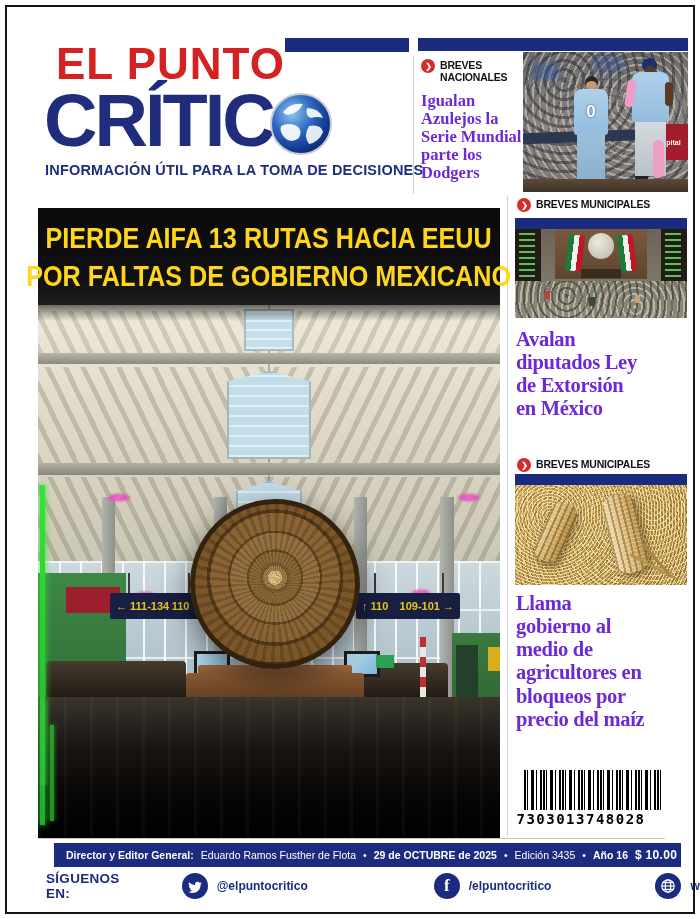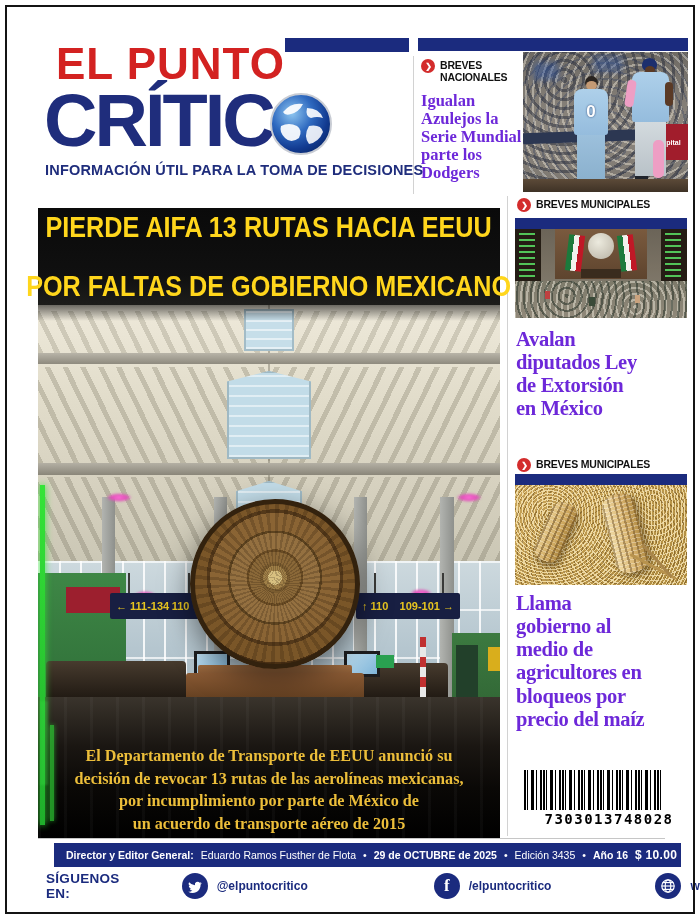--- a/index.html
+++ b/index.html
@@ -19,21 +19,21 @@
   .kicker-dot{width:14px;height:14px;border-radius:50%;background:#d32c2c;color:#fff;
               font-size:8px;font-weight:bold;display:flex;align-items:center;justify-content:center;flex:0 0 14px;padding-left:1px;box-sizing:border-box;}
   .kicker-text{font-size:10.5px;font-weight:bold;color:#111;line-height:1.18;letter-spacing:-0.2px;}
 
   .serif-head{font-family:"Liberation Serif",serif;font-weight:bold;color:#6d28d9;}
   .h-s1{font-size:16.5px;line-height:1.09;}
   .h-s23{font-size:20.5px;line-height:1.13;letter-spacing:-0.3px;}
 
   
   .headline-box{background:linear-gradient(180deg,#0a0a0a 0%,#101010 70%,#1d1d1b 100%);
-                display:flex;flex-direction:column;align-items:center;justify-content:space-between;z-index:6;}
+                display:flex;flex-direction:column;align-items:center;justify-content:center;z-index:6;}
   .headline-line{font-size:30px;font-weight:bold;color:#ffd61c;line-height:1.26;white-space:nowrap;
                  transform:scaleX(.84);transform-origin:50% 50%;letter-spacing:0;}
 
   
   .photo-main{overflow:hidden;background:#d8d3c3;z-index:5;}
   .caption-line{font-family:"Liberation Serif",serif;font-weight:bold;color:#ecbe3a;font-size:17px;
                 line-height:1.32;white-space:nowrap;transform:scaleX(.95);transform-origin:50% 50%;}
   .navsign{background:#181f42;display:flex;justify-content:space-between;align-items:center;
            padding:0 6px;box-sizing:border-box;border-radius:2px;z-index:4;}
   .navsign span{color:#e8c51f;font-size:11px;font-weight:bold;white-space:nowrap;}
@@ -217,26 +217,20 @@
     <div class="a" style="left:152px;top:194px;width:170px;height:170px;border-radius:50%;z-index:5;border:5px solid #33220e;box-sizing:border-box;box-shadow:0 10px 30px rgba(0,0,0,.5);background:
       repeating-conic-gradient(rgba(40,24,8,.22) 0 3deg,rgba(0,0,0,0) 3deg 7.2deg),
       radial-gradient(circle at 50% 46%, #d8c080 0 6%, #a08048 6% 10%, #7a5c30 10% 13%, #8a6838 13% 22%, #6a4c24 22% 24%, #947040 24% 38%, #5e4420 38% 40%, #8a6434 40% 55%, #54391a 55% 58%, #7a5628 58% 72%, #4a3014 72% 74%, #6e4e22 74% 100%);"></div>
 
     <div class="a" style="left:0;top:392px;width:462px;height:141px;z-index:5;background:
       repeating-linear-gradient(90deg,rgba(255,255,255,.03) 0 3px,transparent 3px 26px),
       linear-gradient(180deg,#3a342c 0%,#1a1612 35%,#0a0806 65%,#000 100%);"></div>
     <div class="a" style="left:2px;top:396px;width:8px;height:84px;background:rgba(60,230,70,.25);filter:blur(1px);z-index:6;"></div>
     <div class="a" style="left:0;top:0;width:462px;height:16px;background:linear-gradient(180deg,rgba(0,0,0,.55),rgba(0,0,0,0));z-index:7;"></div>
 
-    <div class="a" style="left:0;bottom:3px;width:462px;text-align:center;z-index:8;">
-      <div class="caption-line">El Departamento de Transporte de EEUU anunció  su</div>
-      <div class="caption-line">decisión de revocar 13 rutas  de las aerolíneas mexicanas,</div>
-      <div class="caption-line">por incumplimiento por parte de México de</div>
-      <div class="caption-line">un acuerdo de transporte aéreo de 2015</div>
-    </div>
   </div>
 
   <div class="a divider" style="left:507px;top:196px;width:1px;height:640px;"></div>
 
   <div class="a kicker" style="left:517px;top:198px;">
     <div class="kicker-dot">❯</div>
     <div class="kicker-text">BREVES MUNICIPALES</div>
   </div>
   <div class="a navybar" style="left:515px;top:218px;width:172px;height:11px;"></div>
   <div class="a photo" style="left:515px;top:229px;width:172px;height:89px;">
@@ -290,21 +284,21 @@
   <div class="a serif-head h-s23" style="left:516px;top:592px;width:164px;">
     <div>Llama</div>
     <div>gobierno al</div>
     <div>medio de</div>
     <div>agricultores en</div>
     <div>bloqueos por</div>
     <div>precio del maíz</div>
   </div>
 
   <div class="a barcode-bars" style="left:524px;top:770px;width:138px;height:40px;"></div>
-  <div class="a barcode-digits" style="left:536px;top:811px;width:146px;">7303013748028</div>
+  <div class="a barcode-digits" style="left:508px;top:811px;width:146px;">7303013748028</div>
 
   <div class="a divider" style="left:38px;top:838px;width:627px;height:1px;background:#c6c6c6;"></div>
   <div class="a footerbar" style="left:38px;top:843px;width:627px;height:24px;margin-left:16px;">
     <span class="b">Director y Editor General:</span>
     <span>Eduardo Ramos Fusther de Flota</span>
     <span>•</span>
     <span class="b">29 de OCTUBRE de 2025</span>
     <span>•</span>
     <span>Edición 3435</span>
     <span>•</span>

